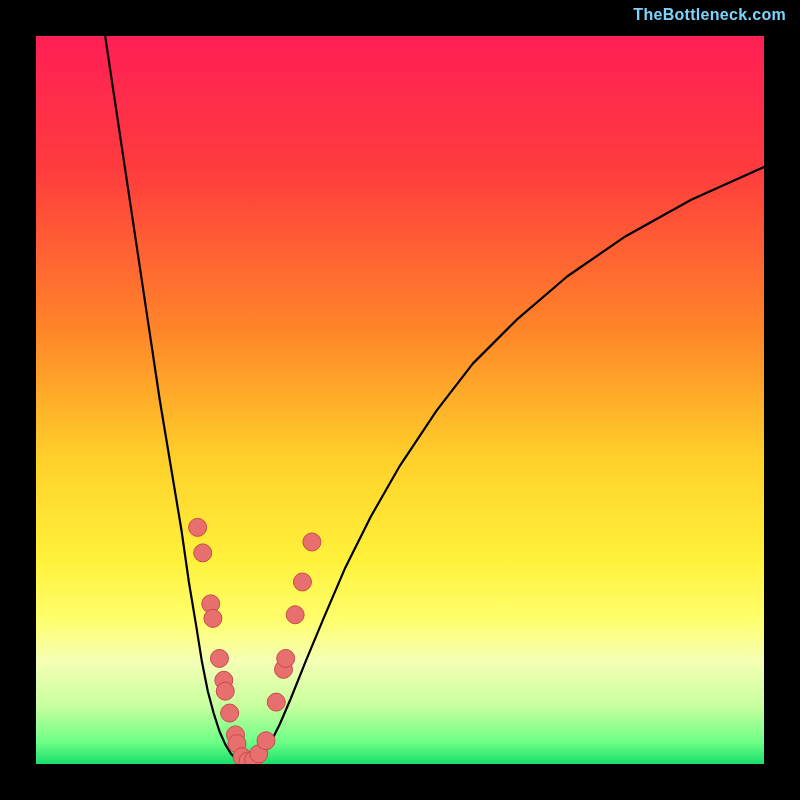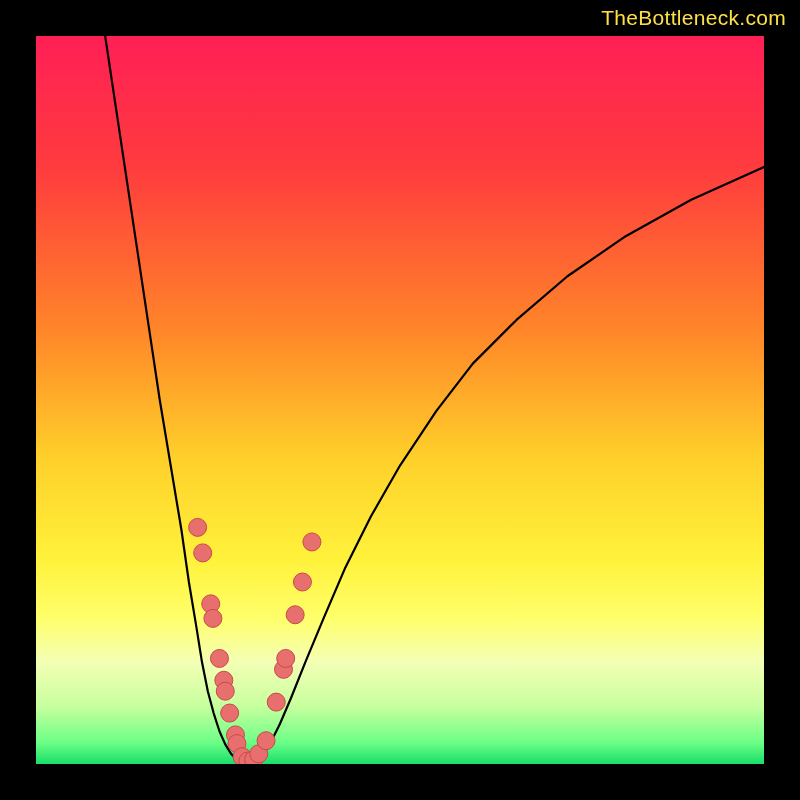--- a/index.html
+++ b/index.html
@@ -22,23 +22,23 @@
     left: 36px;
     top: 36px;
     width: 728px;
     height: 728px;
     box-sizing: border-box;
   }
   .watermark {
     position: absolute;
     top: 6px;
     right: 14px;
-    font-size: 21px;
-    font-weight: 400;
-    color: #fde047;
+    font-size: 16px;
+    font-weight: 700;
+    color: #7dd3fc;
     letter-spacing: 0.3px;
     user-select: none;
   }
   svg { display: block; }
 </style>
 </head>
 <body>
 
 <div class="frame">
   <div class="watermark">TheBottleneck.com</div>

